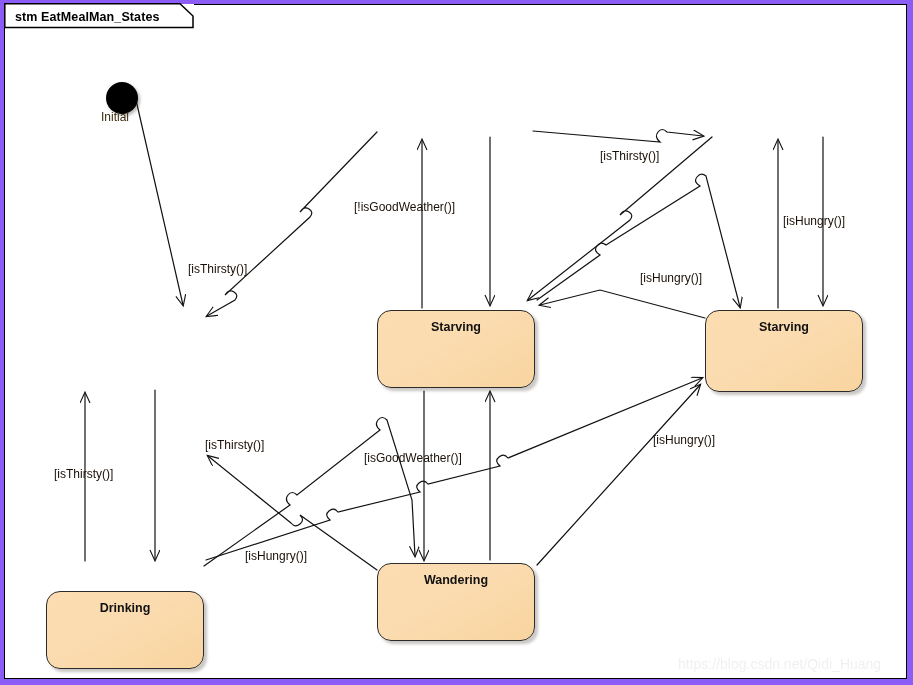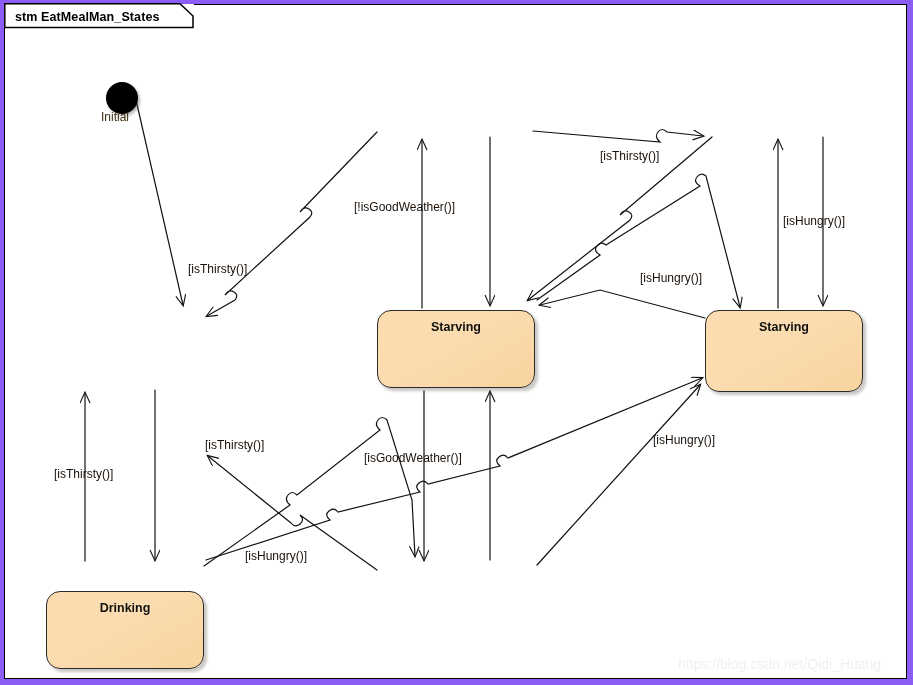--- a/index.html
+++ b/index.html
@@ -90,20 +90,23 @@
 
   <div class="state" style="left:377px;top:310px;width:158px;height:78px;">
     <div class="label">Starving</div>
   </div>
   <div class="state" style="left:705px;top:310px;width:158px;height:82px;">
     <div class="label">Starving</div>
   </div>
   <div class="state" style="left:46px;top:563px;width:158px;height:78px;margin-top:28px;">
     <div class="label">Drinking</div>
   </div>
+  <div class="state" style="left:377px;top:563px;width:158px;height:78px;">
+    <div class="label">Wandering</div>
+  </div>
 
   <div class="glabel" style="left:188px;top:254px;">[isThirsty()]</div>
   <div class="glabel" style="left:354px;top:192px;">[!isGoodWeather()]</div>
   <div class="glabel" style="left:600px;top:141px;">[isThirsty()]</div>
   <div class="glabel" style="left:783px;top:206px;">[isHungry()]</div>
   <div class="glabel" style="left:640px;top:263px;">[isHungry()]</div>
   <div class="glabel" style="left:54px;top:459px;">[isThirsty()]</div>
   <div class="glabel" style="left:205px;top:430px;">[isThirsty()]</div>
   <div class="glabel" style="left:364px;top:443px;">[isGoodWeather()]</div>
   <div class="glabel" style="left:653px;top:425px;">[isHungry()]</div>

